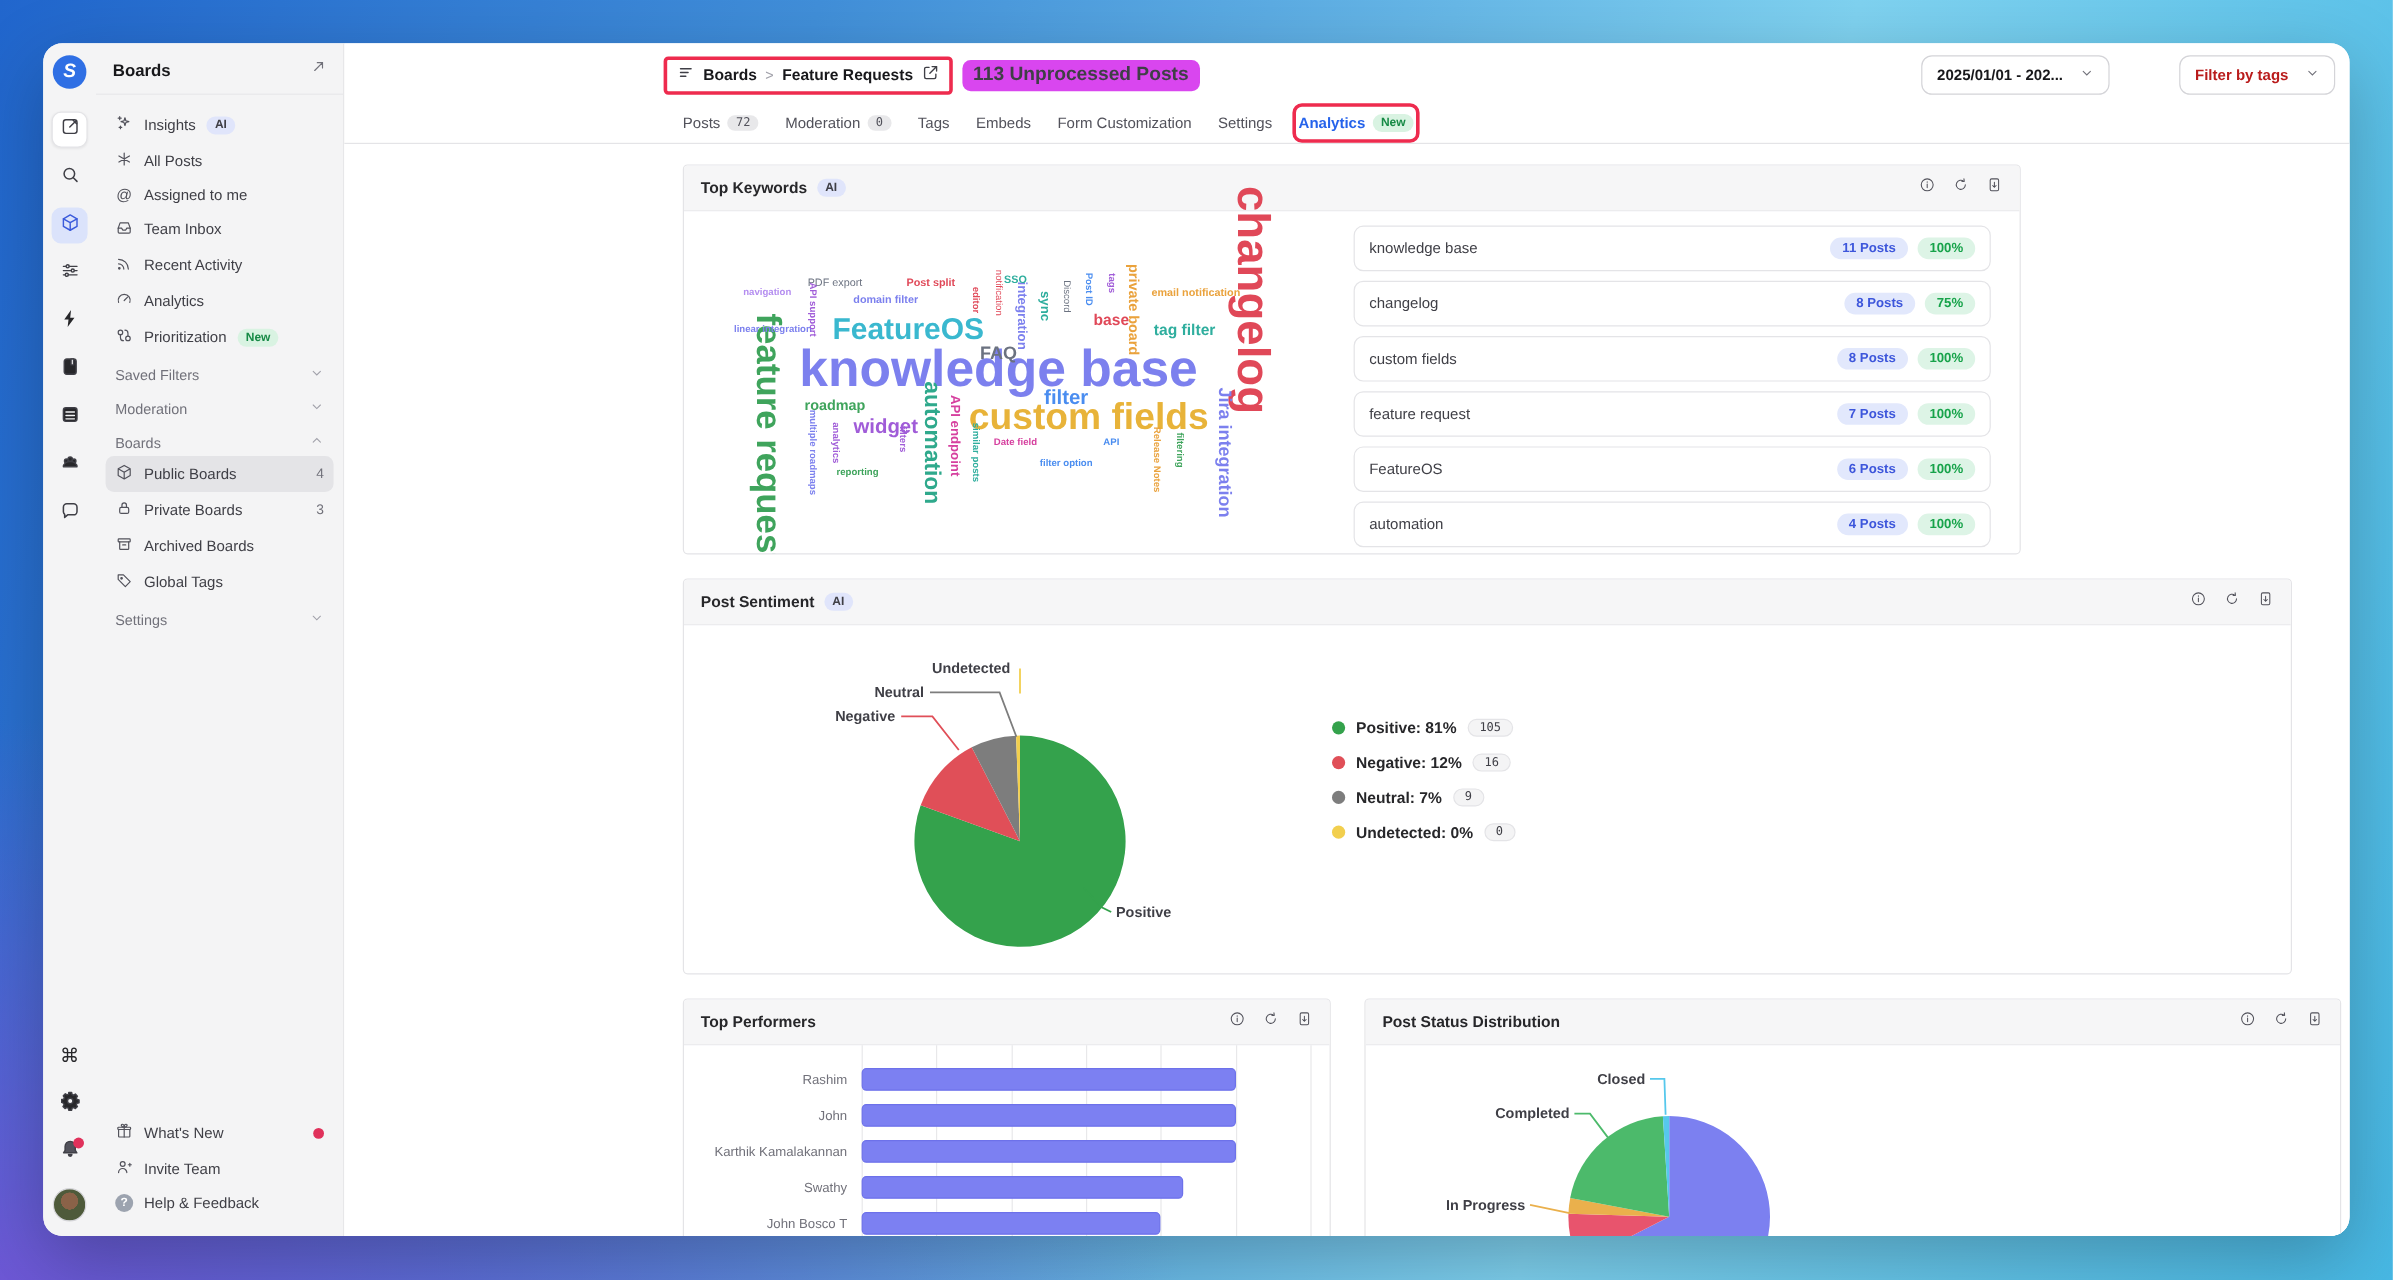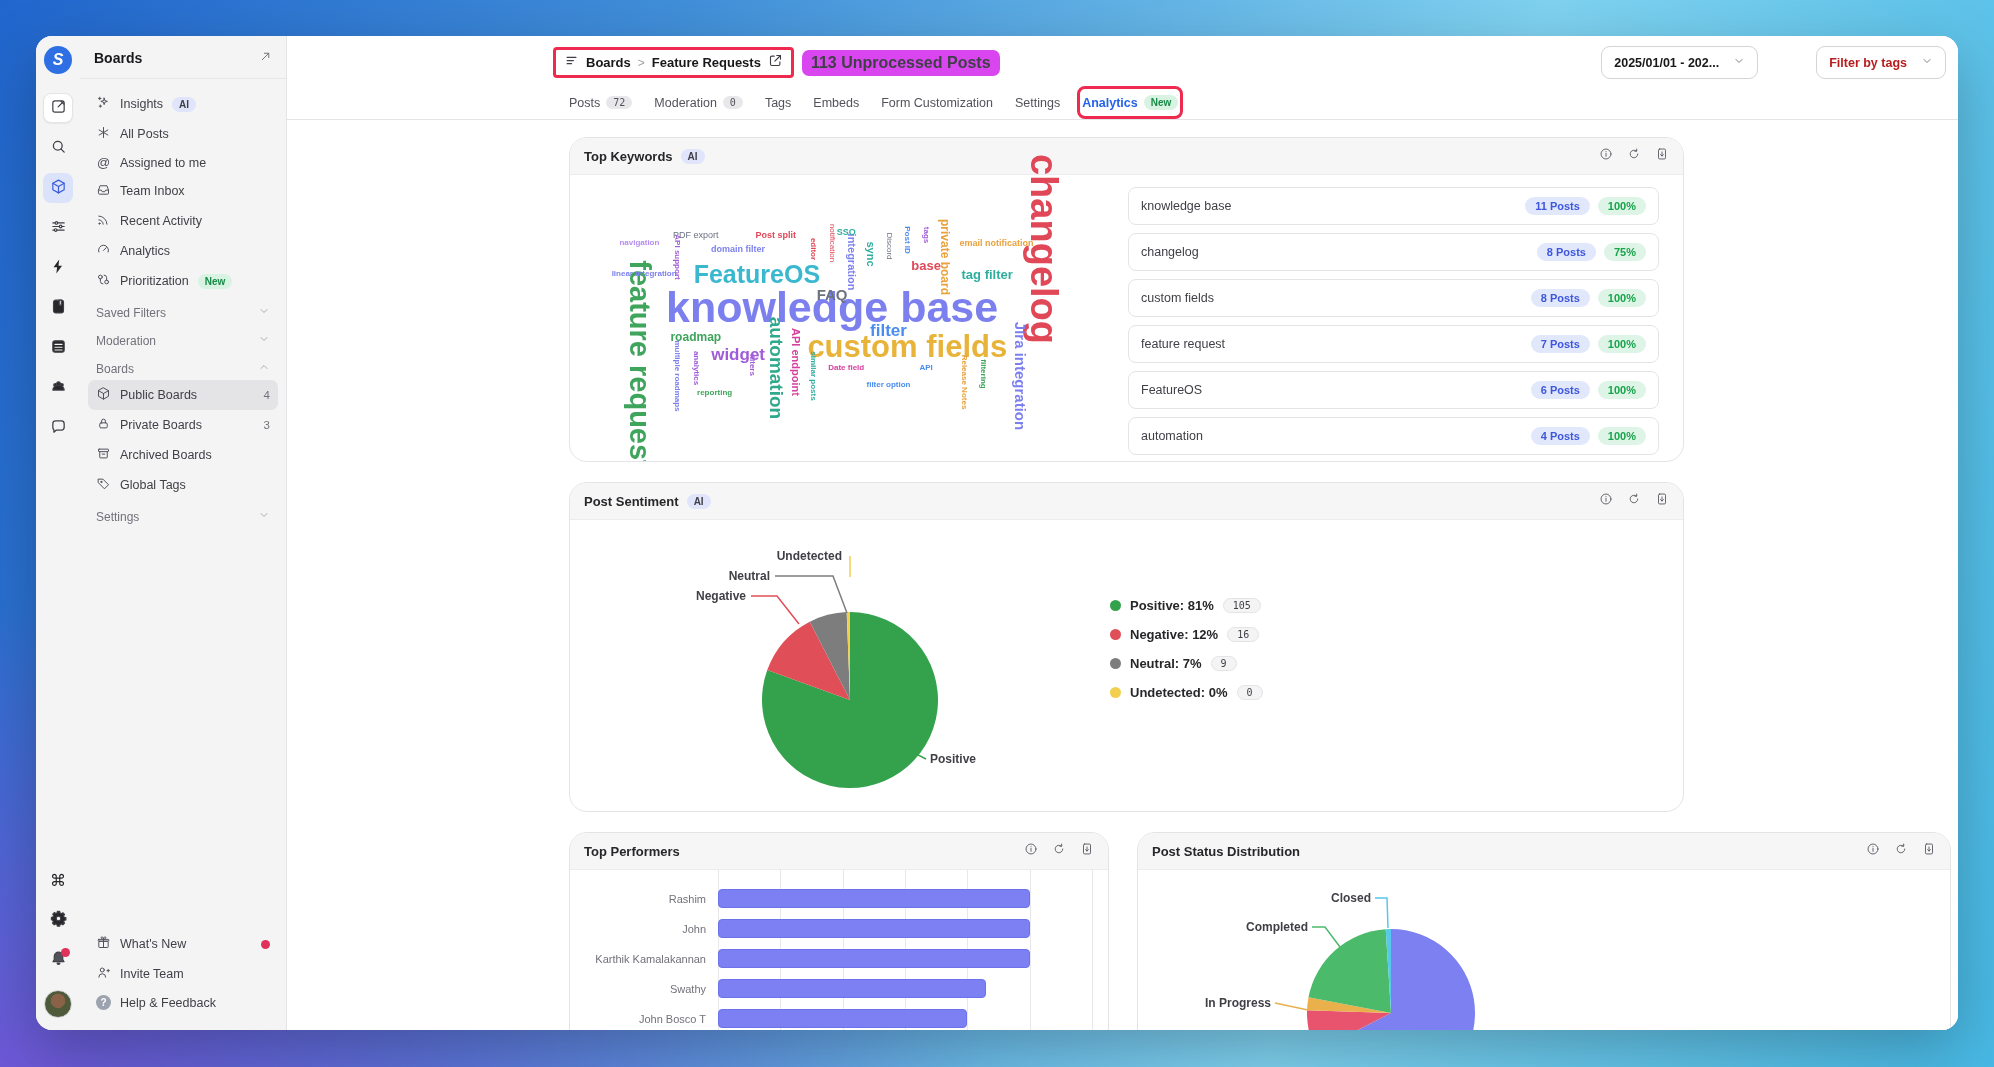--- a/index.html
+++ b/index.html
@@ -58,37 +58,37 @@
   .select-btn { display:flex; align-items:center; gap:14px; border:1px solid #d4d4d8; border-radius:9px; padding:8px 12px; font-size:12.5px; color:#18181b; font-weight:bold; cursor:pointer; background:#fff; }
   .select-btn.light { font-weight:bold; color:#b91c1c;margin-left:48px; }
   .select-btn svg { width:12px; height:12px; stroke:#71717a; fill:none; stroke-width:1.8; stroke-linecap:round; }
   .tabs-row { display:flex; gap:22px; padding:8px 12px 0 282px; border-bottom:1px solid #e4e4e7; }
   .tab { font-size:12.5px; color:#52525b; padding:4px 0 9px; display:flex; align-items:center; gap:6px; cursor:pointer; white-space:nowrap; }
   .tab .cnt { background:#e8e8ea; color:#52525b; font-size:10px; padding:1px 7px; border-radius:999px; font-family:"DejaVu Sans Mono", monospace; }
   .tab.active { color:#2563eb; font-weight:bold; }
   .tab.annotated { outline:3px solid #ee2b4e; outline-offset:2px; border-radius:3px; margin-bottom:5px; padding-bottom:4px; }
   .content { flex:1; overflow:hidden; padding:17px 12px 0 282px; background:#fff; }
   
-  .panel { border:1px solid #e4e4e7; border-radius:18px; background:#fff; overflow:hidden; }
+  .panel { border:1px solid #e4e4e7; border-radius:4px; background:#fff; overflow:hidden; }
   .p-head { background:#f6f6f7; border-bottom:1px solid #ececee; display:flex; align-items:center; padding:9px 14px; gap:8px; }
   .p-title { font-size:13px; font-weight:bold; color:#27272a; }
   .p-icons { margin-left:auto; display:flex; gap:14px; }
   .p-icons svg { width:14px; height:14px; stroke:#52525b; fill:none; stroke-width:1.5; stroke-linecap:round; stroke-linejoin:round; cursor:pointer; }
   .tk { width:1115px; height:325px; margin-bottom:20px; }
   .tk-body { display:flex; height:288px; }
   .cloud { position:relative; width:470px; height:278px; margin:4px 20px 0 60px; flex:0 0 auto; }
   .cloud span { position:absolute; transform:translate(-50%,-50%); white-space:nowrap; line-height:1; }
   .cloud span.v { transform:translate(-50%,-50%) rotate(90deg); }
   .kw-list { flex:1; padding:12px 24px 0 8px; overflow:hidden; }
   .kw-row { display:flex; align-items:center; border:1px solid #e4e4e7; border-radius:8px; padding:9px 12px; margin-bottom:8px; background:#fff; }
   .kw-term { font-size:12.5px; color:#3f3f46; }
   .kw-pills { margin-left:auto; display:flex; gap:8px; }
   .pill-posts { background:#e2e8fc; color:#3d56db; font-size:11px; font-weight:bold; padding:3px 10px; border-radius:999px; }
   .pill-pct { background:#ddf4e6; color:#17a34a; font-size:11px; font-weight:bold; padding:3px 10px; border-radius:999px; }
-  .ps { width:1115px; height:330px; margin-bottom:20px; }
+  .ps { width:1341px; height:330px; margin-bottom:20px; }
   .ps-body { display:flex; height:293px; }
   .legend { padding-top:78px; padding-left:0; }
   .lg-row { display:flex; align-items:center; gap:9px; margin-bottom:14px; cursor:pointer; }
   .lg-dot { width:11px; height:11px; border-radius:50%; }
   .lg-label { font-size:13px; font-weight:bold; color:#27272a; }
   .lg-pill { background:#f4f4f5; border:1px solid #e4e4e7; border-radius:999px; font-size:10px; color:#3f3f46; padding:1px 9px; font-family:"DejaVu Sans Mono", monospace; }
   .bottom-grid { display:flex; gap:28px; }
   .tp { width:540px; height:420px; flex:0 0 auto; }
   .tp-chart { padding:14px 0 0 0; }
   .bar-row { display:flex; align-items:center; height:30px; }

